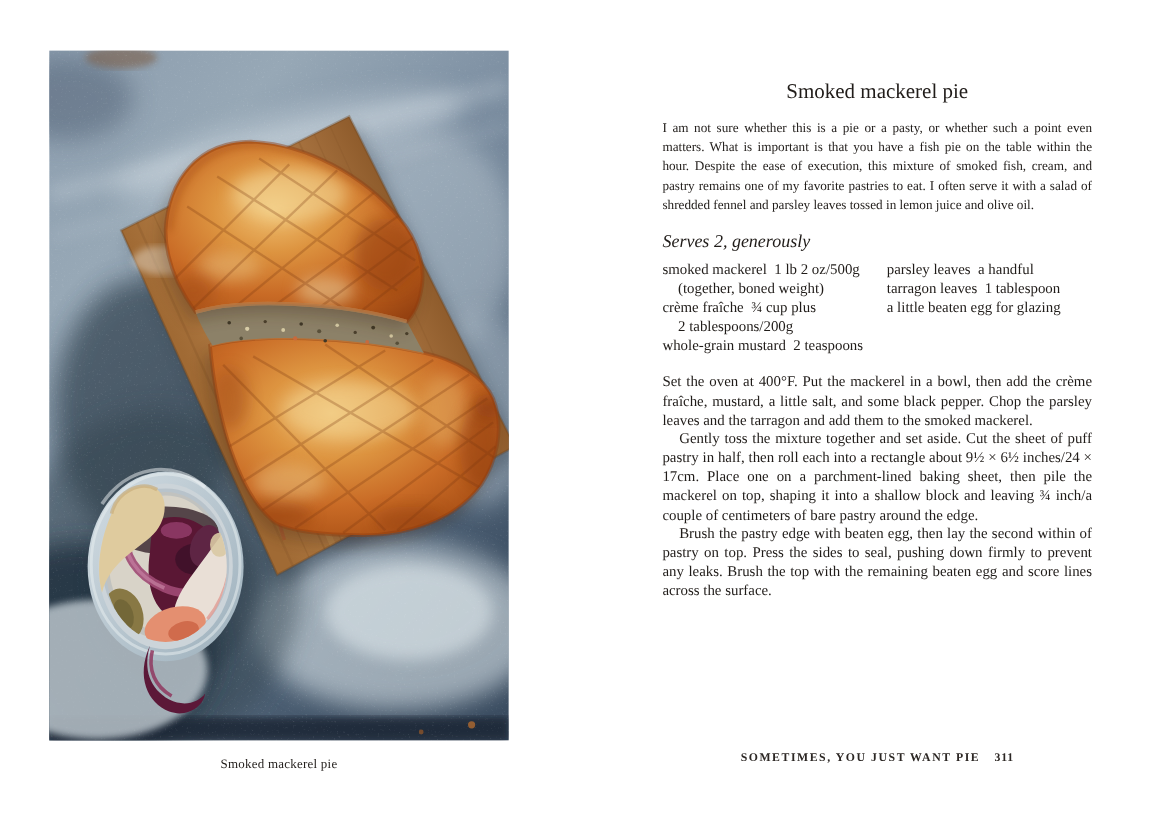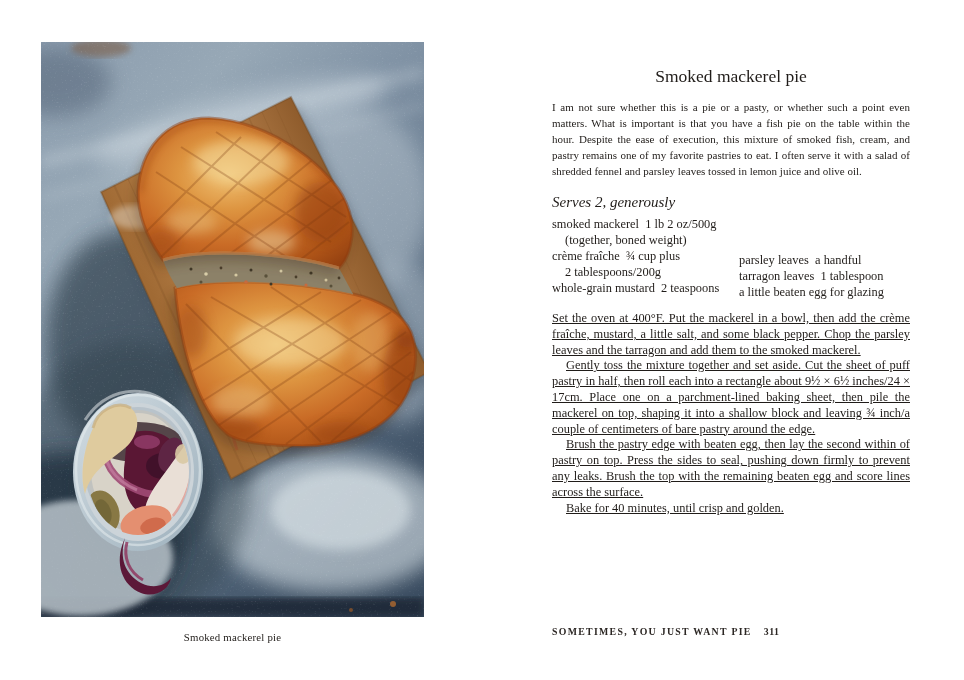--- a/index.html
+++ b/index.html
@@ -11,28 +11,28 @@
   .caption{position:absolute;left:41px;top:631px;width:383px;text-align:center;
            font-size:10.8px;letter-spacing:.2px;}
   
   .rcol{position:absolute;left:552px;top:0;width:358px;height:680px;}
   .title{position:absolute;top:66px;left:0;width:100%;text-align:center;font-size:17.5px;}
   .intro{position:absolute;top:99px;left:0;width:100%;font-size:11px;line-height:16px;
          text-align:justify;}
   .serves{position:absolute;top:194px;left:0;font-style:italic;font-size:15px;}
   .ingredients{position:absolute;top:216px;left:0;width:100%;font-size:12.4px;line-height:16px;}
   .ing-col-left{position:absolute;left:0;top:0;width:190px;}
-  .ing-col-right{position:absolute;left:187px;top:0;width:185px;margin-top:36px;}
+  .ing-col-right{position:absolute;left:187px;top:0;width:185px;}
   .ing-line{white-space:pre;}
   .ing-indent{padding-left:13px;}
   .method{position:absolute;top:311px;left:0;width:100%;font-size:12.4px;line-height:15.8px;
-          text-align:justify;text-decoration:underline;}
+          text-align:justify;}
   .method p{margin:0;}
   .method p + p{text-indent:14px;}
-  .footer{position:absolute;top:626px;left:0;width:100%;font-size:9.8px;
+  .footer{position:absolute;top:626px;left:0;width:100%;text-align:center;font-size:9.8px;
           font-weight:bold;letter-spacing:1.3px;color:#2c2724;}
   .page-num{margin-left:12px;letter-spacing:.6px;}
 </style>
 </head>
 <body>
 
 <div class="spread">
 
   <div class="photo">
     <svg width="383" height="575" viewBox="0 0 383 575" xmlns="http://www.w3.org/2000/svg">
@@ -270,21 +270,20 @@
         <div class="ing-line">parsley leaves  a handful</div>
         <div class="ing-line">tarragon leaves  1 tablespoon</div>
         <div class="ing-line">a little beaten egg for glazing</div>
       </div>
     </div>
 
     <div class="method">
       <p>Set the oven at 400°F. Put the mackerel in a bowl, then add the crème fraîche, mustard, a little salt, and some black pepper. Chop the parsley leaves and the tarragon and add them to the smoked mackerel.</p>
       <p>Gently toss the mixture together and set aside. Cut the sheet of puff pastry in half, then roll each into a rectangle about 9½ × 6½ inches/24 × 17cm. Place one on a parchment-lined baking sheet, then pile the mackerel on top, shaping it into a shallow block and leaving ¾ inch/a couple of centimeters of bare pastry around the edge.</p>
       <p>Brush the pastry edge with beaten egg, then lay the second within of pastry on top. Press the sides to seal, pushing down firmly to prevent any leaks. Brush the top with the remaining beaten egg and score lines across the surface.</p>
-      <p>Bake for 40 minutes, until crisp and golden.</p>
     </div>
 
     <div class="footer">
       <span>SOMETIMES, YOU JUST WANT PIE</span><span class="page-num">311</span>
     </div>
   </div>
 
 </div>
 
 </body></html>

